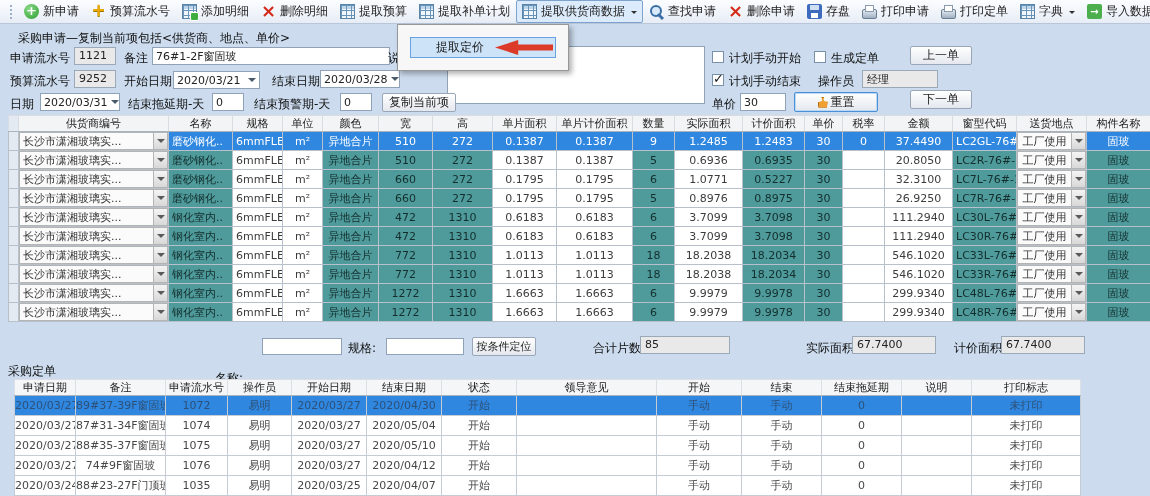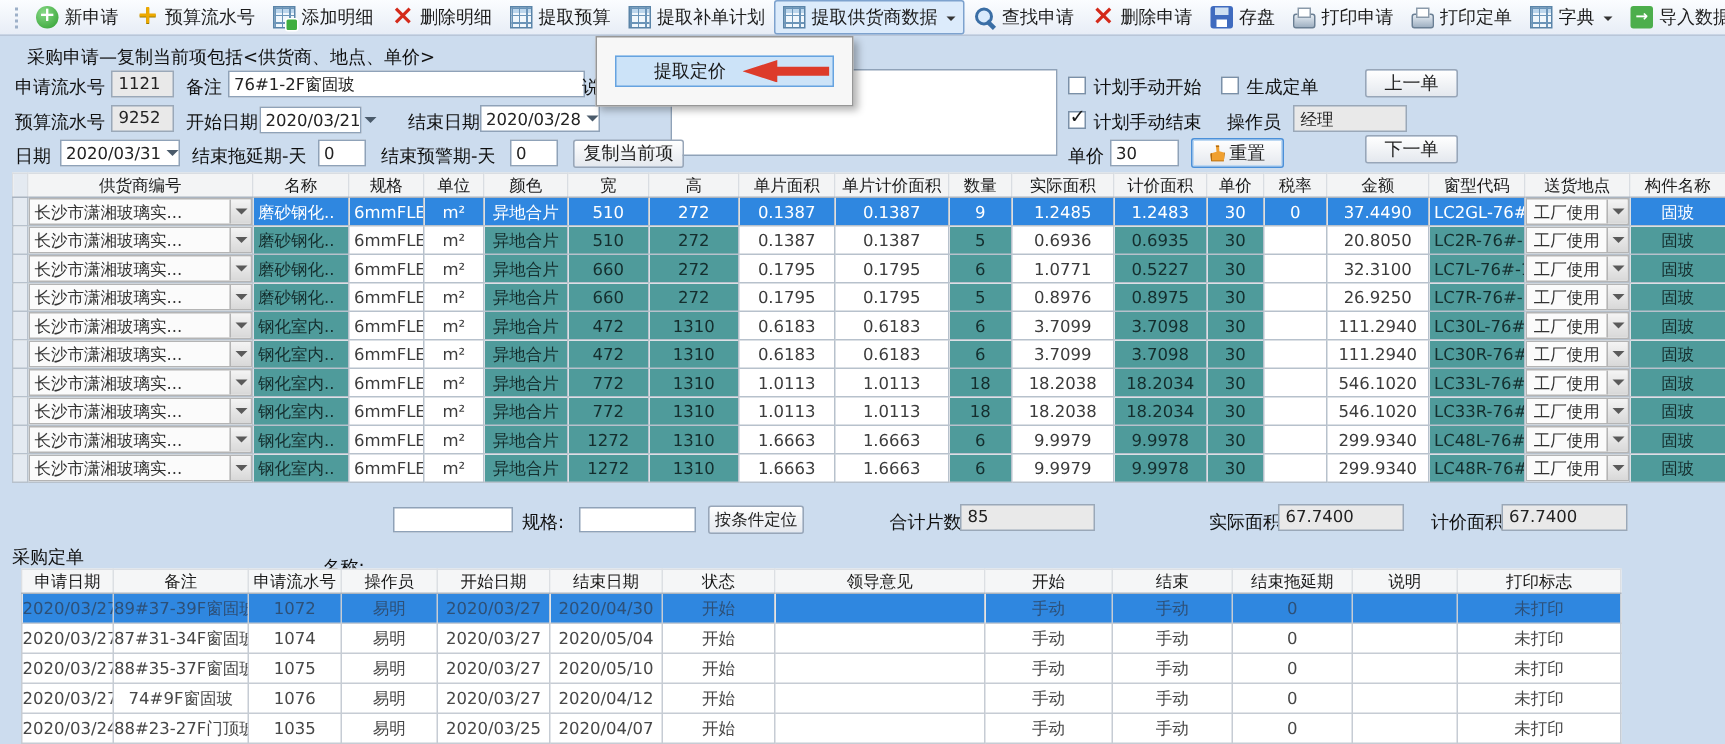--- a/index.html
+++ b/index.html
@@ -201,21 +201,21 @@
 
 <span class="cb" style="left:712px; top:51px;"></span>
 <span class="lbl" style="left:729px; top:50px;">计划手动开始</span>
 <span class="cb" style="left:814px; top:51px;"></span>
 <span class="lbl" style="left:831px; top:50px;">生成定单</span>
 <button class="btn" style="left:910px; top:46px; width:62px; height:19px;">上一单</button>
 
 <span class="lbl" style="left:10px; top:73px;">预算流水号</span>
 <span class="valbox" style="left:74px; top:70px; width:42px; height:18px;">9252</span>
 <span class="lbl" style="left:124px; top:73px;">开始日期</span>
-<div class="datebox" style="left:173px; top:71px; width:68px;">
+<div class="datebox" style="left:173px; top:71px; width:87px;">
   <span class="dtext">2020/03/21</span>
   <span class="darr"></span>
 </div>
 <span class="lbl" style="left:272px; top:73px;">结束日期</span>
 <div class="datebox" style="left:320px; top:70px; width:80px;">
   <span class="dtext">2020/03/28</span>
   <span class="darr"></span>
 </div>
 <span class="cb" data-checked="true" style="left:712px; top:74px;"></span>
 <span class="lbl" style="left:729px; top:73px;">计划手动结束</span>
@@ -228,21 +228,21 @@
   <span class="darr"></span>
 </div>
 <span class="lbl" style="left:128px; top:96px;">结束拖延期-天</span>
 <input class="inp" style="left: 212px; top: 93px; width: 32px; height: 18px;" value="0">
 <span class="lbl" style="left:254px; top:96px;">结束预警期-天</span>
 <input class="inp" style="left: 340px; top: 93px; width: 32px; height: 18px;" value="0">
 <button class="btn" style="left:382px; top:93px; width:74px; height:19px;">复制当前项</button>
 
 <span class="lbl" style="left:712px; top:96px;">单价</span>
 <input class="inp" style="left: 740px; top: 93px; width: 46px; height: 18px;" value="30">
-<button class="btn btn-reset" style="left:794px; top:92px; width:62px; height:20px;">
+<button class="btn btn-reset" style="left:794px; top:92px; width:84px; height:20px;">
   <span class="hand"></span>
   <span>重置</span>
 </button>
 <button class="btn" style="left:910px; top:90px; width:62px; height:19px;">下一单</button>
 
 <table class="grid">
   <colgroup>
     <col style="width:10px">
       <col style="width:150px">
       <col style="width:64px">

